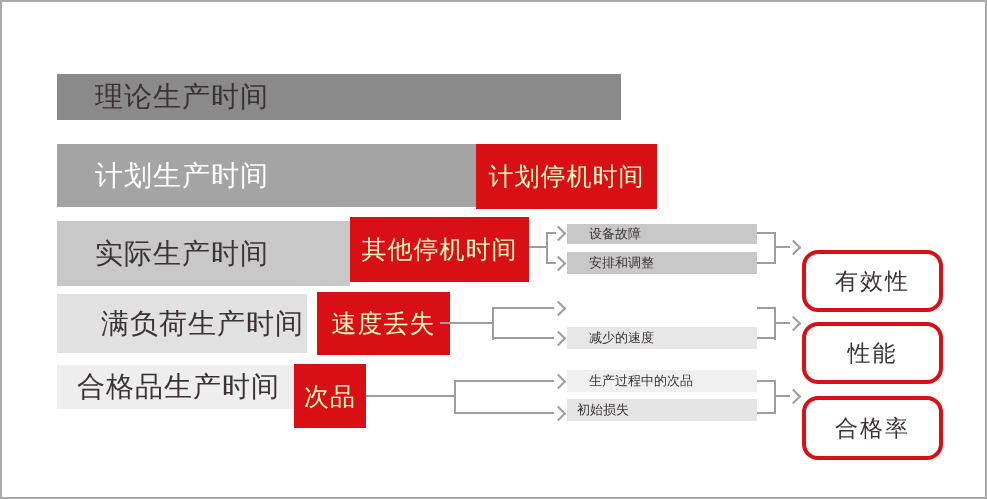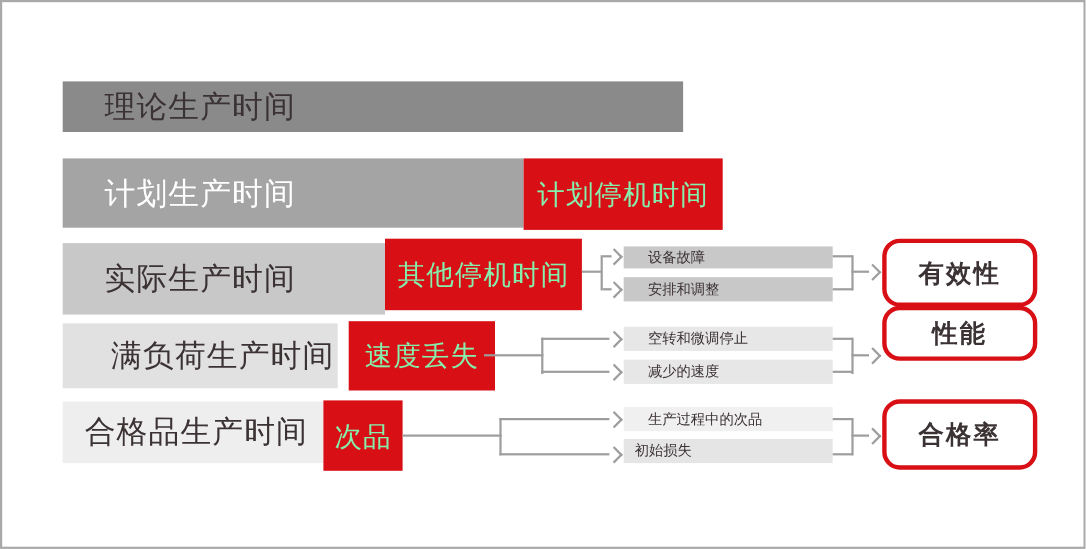--- a/index.html
+++ b/index.html
@@ -3,27 +3,27 @@
 <meta charset="utf-8">
 <style>
   html,body{margin:0;padding:0;background:#fff;}
   .canvas{
     position:relative;width:987px;height:499px;background:#ffffff;
     border:2px solid #a9a9a9;box-sizing:border-box;overflow:hidden;
     font-family:"Liberation Sans",sans-serif;
   }
   .gbar{position:absolute;display:flex;align-items:center;
     font-size:28px;letter-spacing:1px;font-weight:500;color:#3b3234;box-sizing:border-box;}
-  .rloss{position:absolute;background:#d80f15;color:#86efac;display:flex;align-items:center;
+  .rloss{position:absolute;background:#d80f15;color:#fef9c3;display:flex;align-items:center;
     justify-content:center;font-size:25px;letter-spacing:1px;font-weight:500;box-sizing:border-box;}
   .cause{position:absolute;left:565px;width:190px;display:flex;align-items:center;
     font-size:13px;color:#3b3234;padding-left:22px;box-sizing:border-box;}
   .metric{position:absolute;left:800px;width:141px;border:4px solid #d80f15;border-radius:16px;
     background:#ffffff;display:flex;align-items:center;justify-content:center;
-    font-size:23px;letter-spacing:2px;font-weight:700;color:#3b3234;box-sizing:border-box;}
+    font-size:23px;letter-spacing:2px;font-weight:400;color:#3b3234;box-sizing:border-box;margin-top:33px;}
   .h,.v{position:absolute;background:#9d9d9d;}
   .h{height:2px;} .v{width:2px;}
   .arr{position:absolute;width:9px;height:9px;border-top:2px solid #9d9d9d;
     border-right:2px solid #9d9d9d;transform:rotate(45deg);}
   .w{color:#ffffff;}
 </style>
 </head>
 <body>
 
 <div class="canvas">
@@ -46,50 +46,47 @@
     <span>其他停机时间</span>
   </div>
 
   <div class="gbar" style="left:55px;top:292px;width:250px;height:59px;background:#e2e1e1;padding-left:44px;text-align:center;">
     <span>满负荷生产时间</span>
   </div>
   <div class="rloss" style="left:315px;top:290px;width:133px;height:63px;">
     <span>速度丢失</span>
   </div>
 
-  <div class="gbar" style="left:55px;top:363px;width:237px;height:56px;background:#efeeee;padding-left:20px;">
+  <div class="gbar" style="left:55px;top:363px;width:237px;height:44px;background:#efeeee;padding-left:20px;">
     <span>合格品生产时间</span>
   </div>
   <div class="rloss" style="left:292px;top:362px;width:72px;height:64px;font-family:Liberation Serif, serif;">
     <span>次品</span>
   </div>
 
   <div class="cause" style="top:222px;height:20px;background:#c9c8c8;">
     <span>设备故障</span>
   </div>
   <div class="cause" style="top:250px;height:22px;background:#c9c8c8;">
     <span>安排和调整</span>
-  </div>
-  <div class="cause" style="top:295px;height:22px;background:#e8e7e7;">
-    <span>空转和微调停止</span>
   </div>
   <div class="cause" style="top:325px;height:22px;background:#e8e7e7;">
     <span>减少的速度</span>
   </div>
   <div class="cause" style="top:368px;height:22px;background:#f1f0f0;">
     <span>生产过程中的次品</span>
   </div>
   <div class="cause" style="top:397px;height:22px;background:#e5e5e5;padding-left:10px;">
     <span>初始损失</span>
   </div>
 
   <div class="metric" style="top:215px;height:62px;">
     <span>有效性</span>
   </div>
-  <div class="metric" style="top:276px;height:50px;">
+  <div class="metric" style="top:287px;height:62px;">
     <span>性能</span>
   </div>
   <div class="metric" style="top:361px;height:64px;">
     <span>合格率</span>
   </div>
 
   <div class="h" style="left:527px;top:244px;width:18px;"></div>
   <div class="v" style="left:544px;top:230px;height:32px;"></div>
   <div class="h" style="left:546px;top:230px;width:8px;"></div>
   <div class="h" style="left:546px;top:260px;width:8px;"></div>

